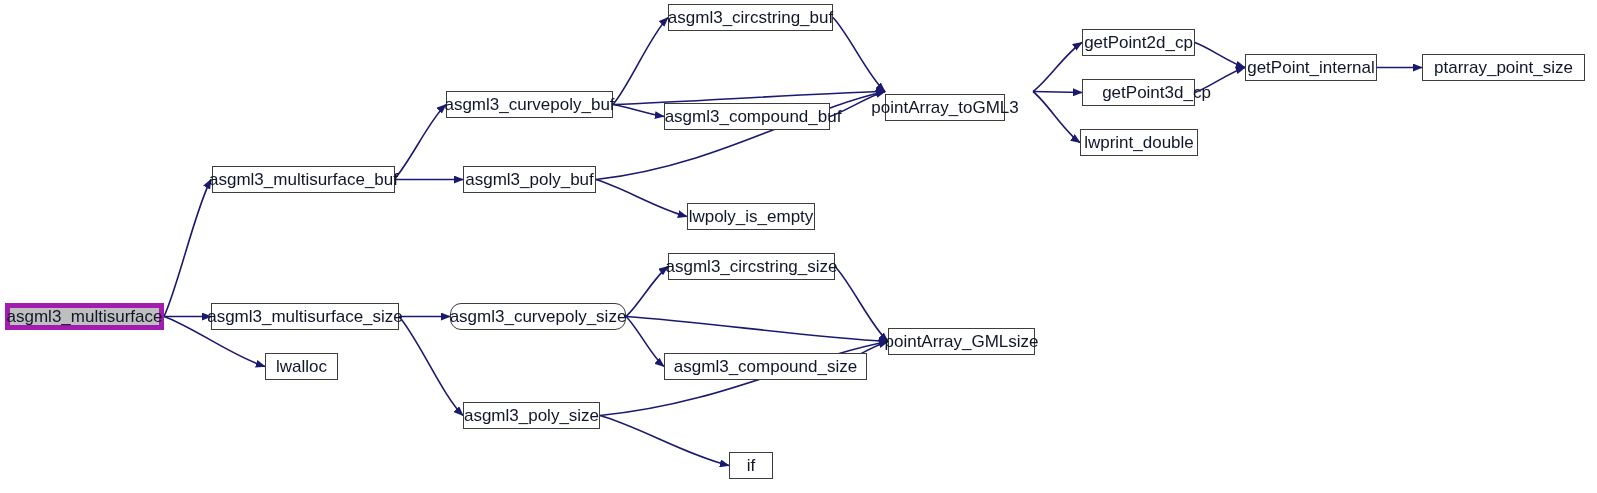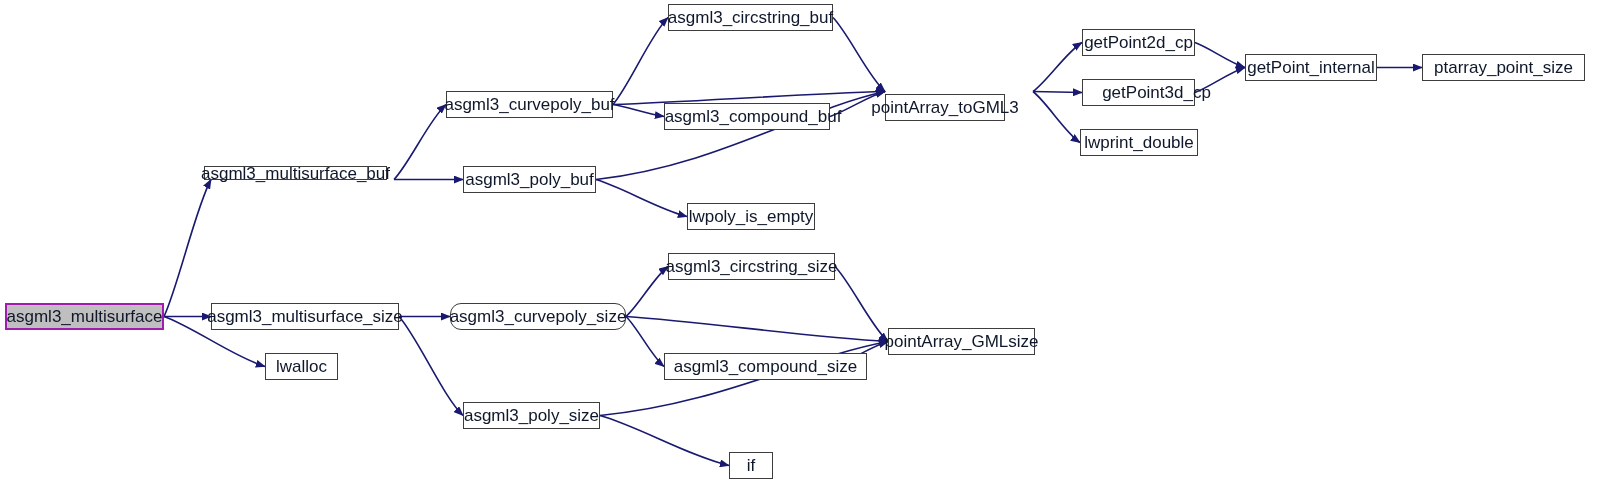--- a/index.html
+++ b/index.html
@@ -21,21 +21,21 @@
     line-height:1;
     display:flex;
     align-items:center;
     justify-content:center;
     white-space:nowrap;
     letter-spacing:0px;
     z-index:2;
   }
   .node.root{
     background:#bfbfbf;
-    border:2px solid #a21caf;
+    border:5px solid #a21caf;
   }
   .node .lbl{pointer-events:none;}
 </style>
 </head>
 <body>
 
 <div id="canvas">
   <svg id="edges" xmlns="http://www.w3.org/2000/svg">
     <defs>
       <marker id="arrow" markerWidth="10" markerHeight="8" refX="9.2" refY="4" orient="auto" markerUnits="userSpaceOnUse">
@@ -69,21 +69,21 @@
         <path d="M835,266.5 C850.9,283 871.04,326.5 888,341.5" stroke="#191970" stroke-width="1.6" fill="none" marker-end="url(#arrow)"></path>
         <path d="M834,366.5 C850.2,361 870.72,346.5 888,341.5" stroke="#191970" stroke-width="1.6" fill="none" marker-end="url(#arrow)"></path>
         <path d="M600,415.5 C720.96,403.66 801.6,357.78 888,341.5" stroke="#191970" stroke-width="1.6" fill="none" marker-end="url(#arrow)"></path>
         <path d="M600,415.5 C638.7,426.5 687.72,455.5 729,465.5" stroke="#191970" stroke-width="1.6" fill="none" marker-end="url(#arrow)"></path>
       </g>
   </svg>
   <div id="nodes">
       <div class="node root" style="left: 5px; top: 303px; width: 159px; height: 27px;">
         <span class="lbl">asgml3_multisurface</span>
       </div>
-      <div class="node" style="left: 204px; top: 166px; width: 183px; height: 14px;">
+      <div class="node" style="left: 212px; top: 166px; width: 183px; height: 27px;">
         <span class="lbl">asgml3_multisurface_buf</span>
       </div>
       <div class="node" style="left: 211px; top: 303px; width: 188px; height: 27px;">
         <span class="lbl">asgml3_multisurface_size</span>
       </div>
       <div class="node" style="left: 265px; top: 353px; width: 73px; height: 27px;">
         <span class="lbl">lwalloc</span>
       </div>
       <div class="node" style="left: 446px; top: 91px; width: 167px; height: 27px;">
         <span class="lbl">asgml3_curvepoly_buf</span>

